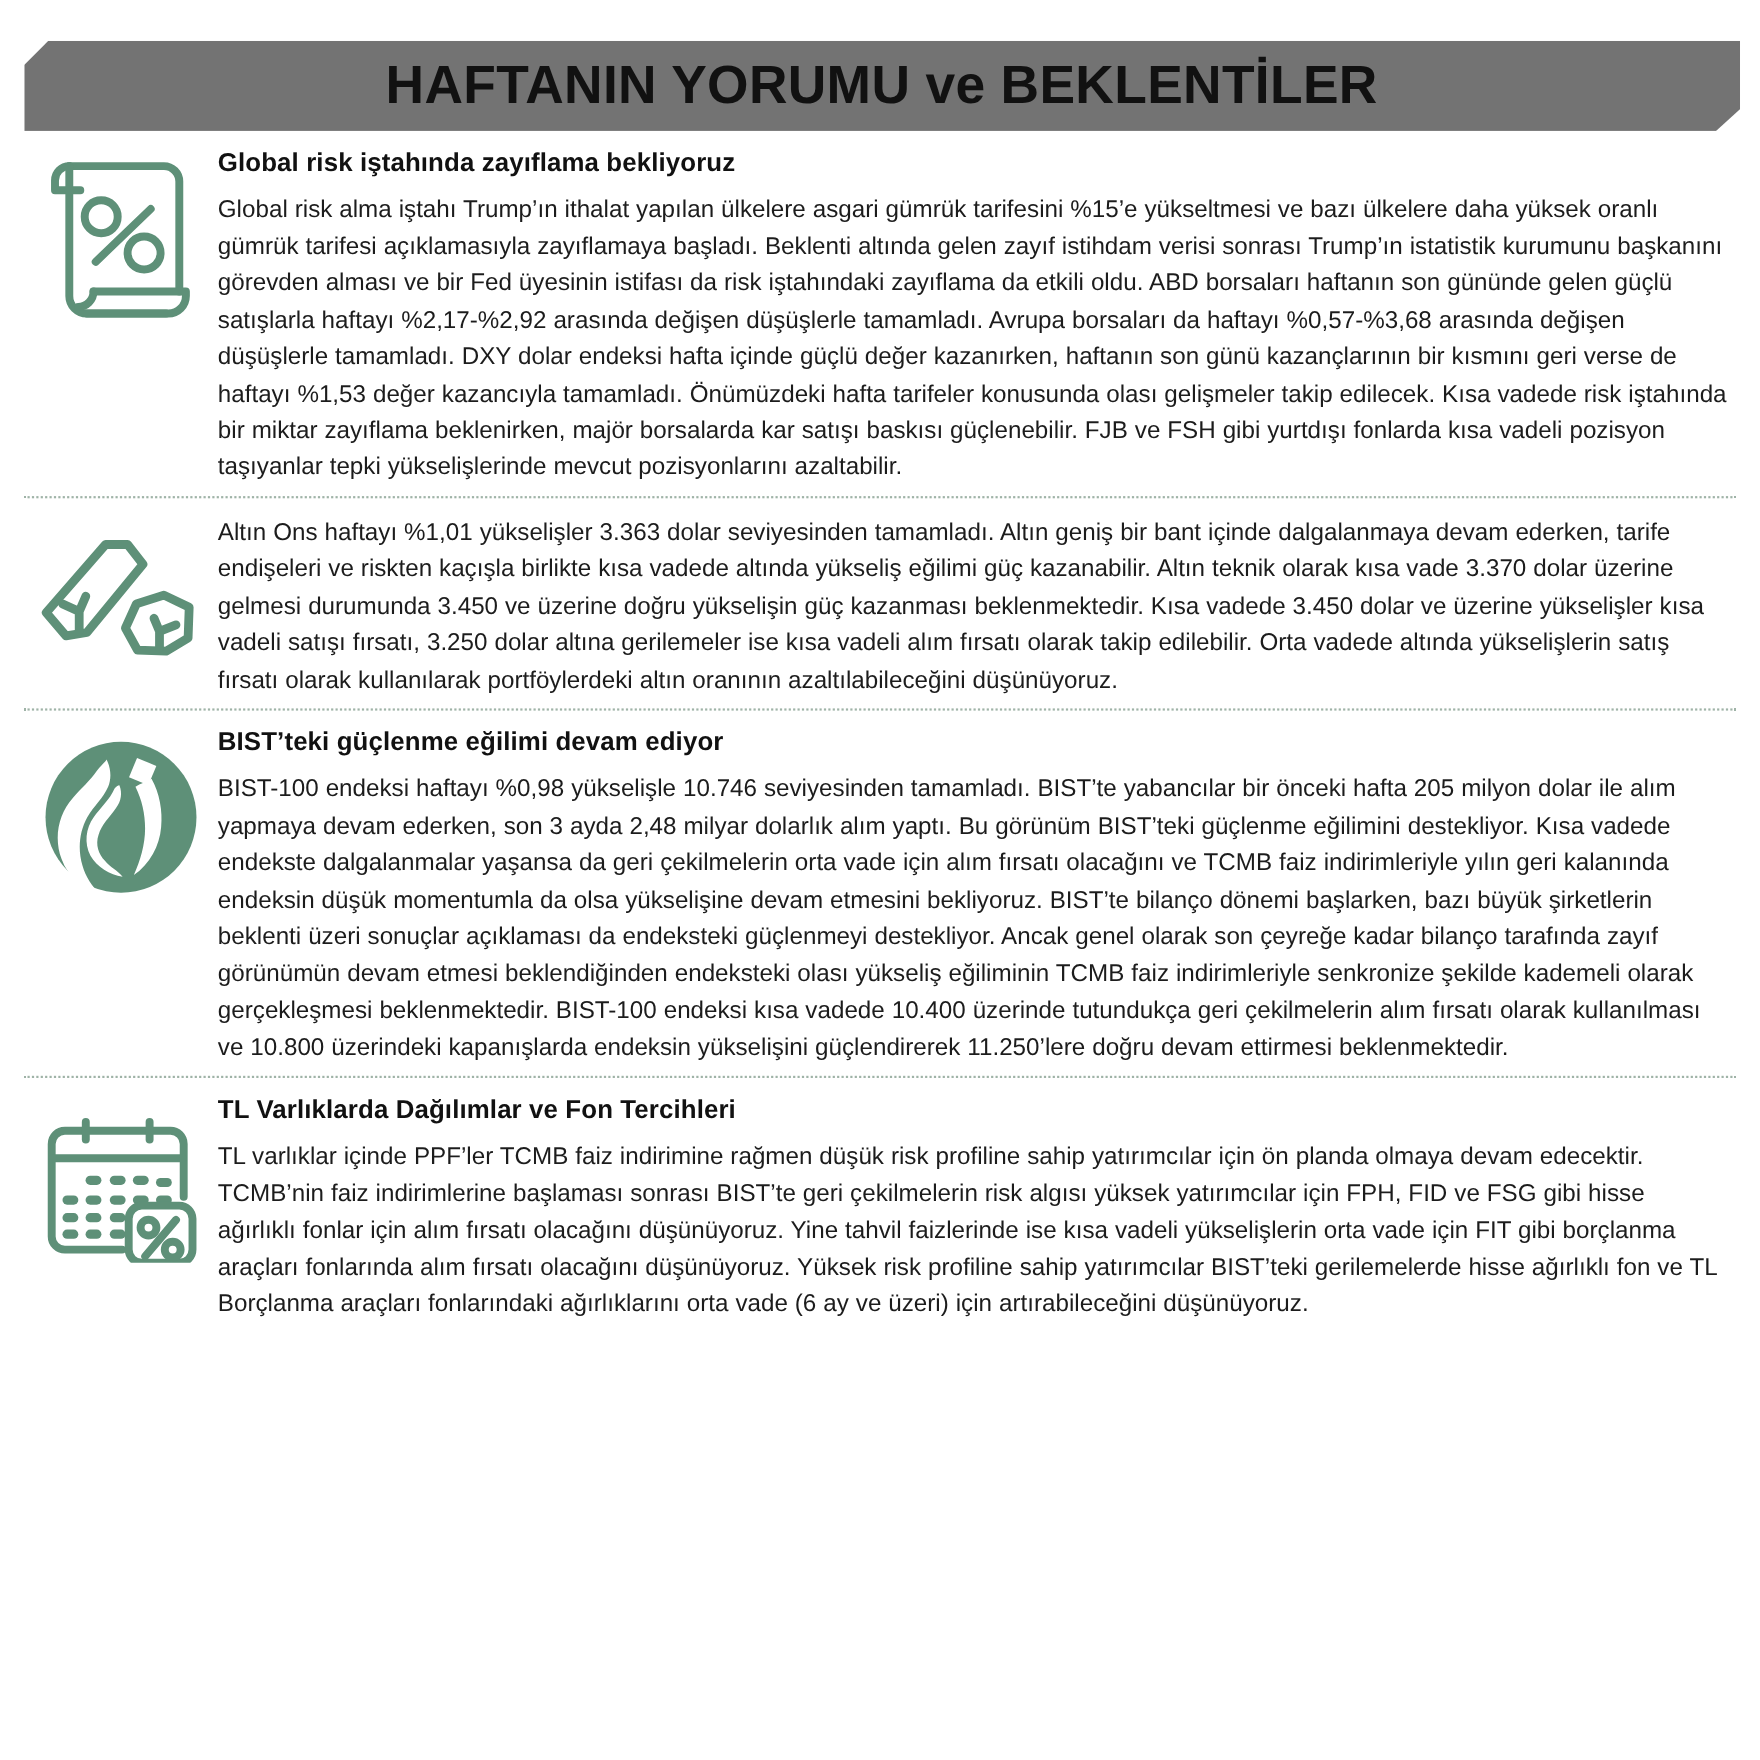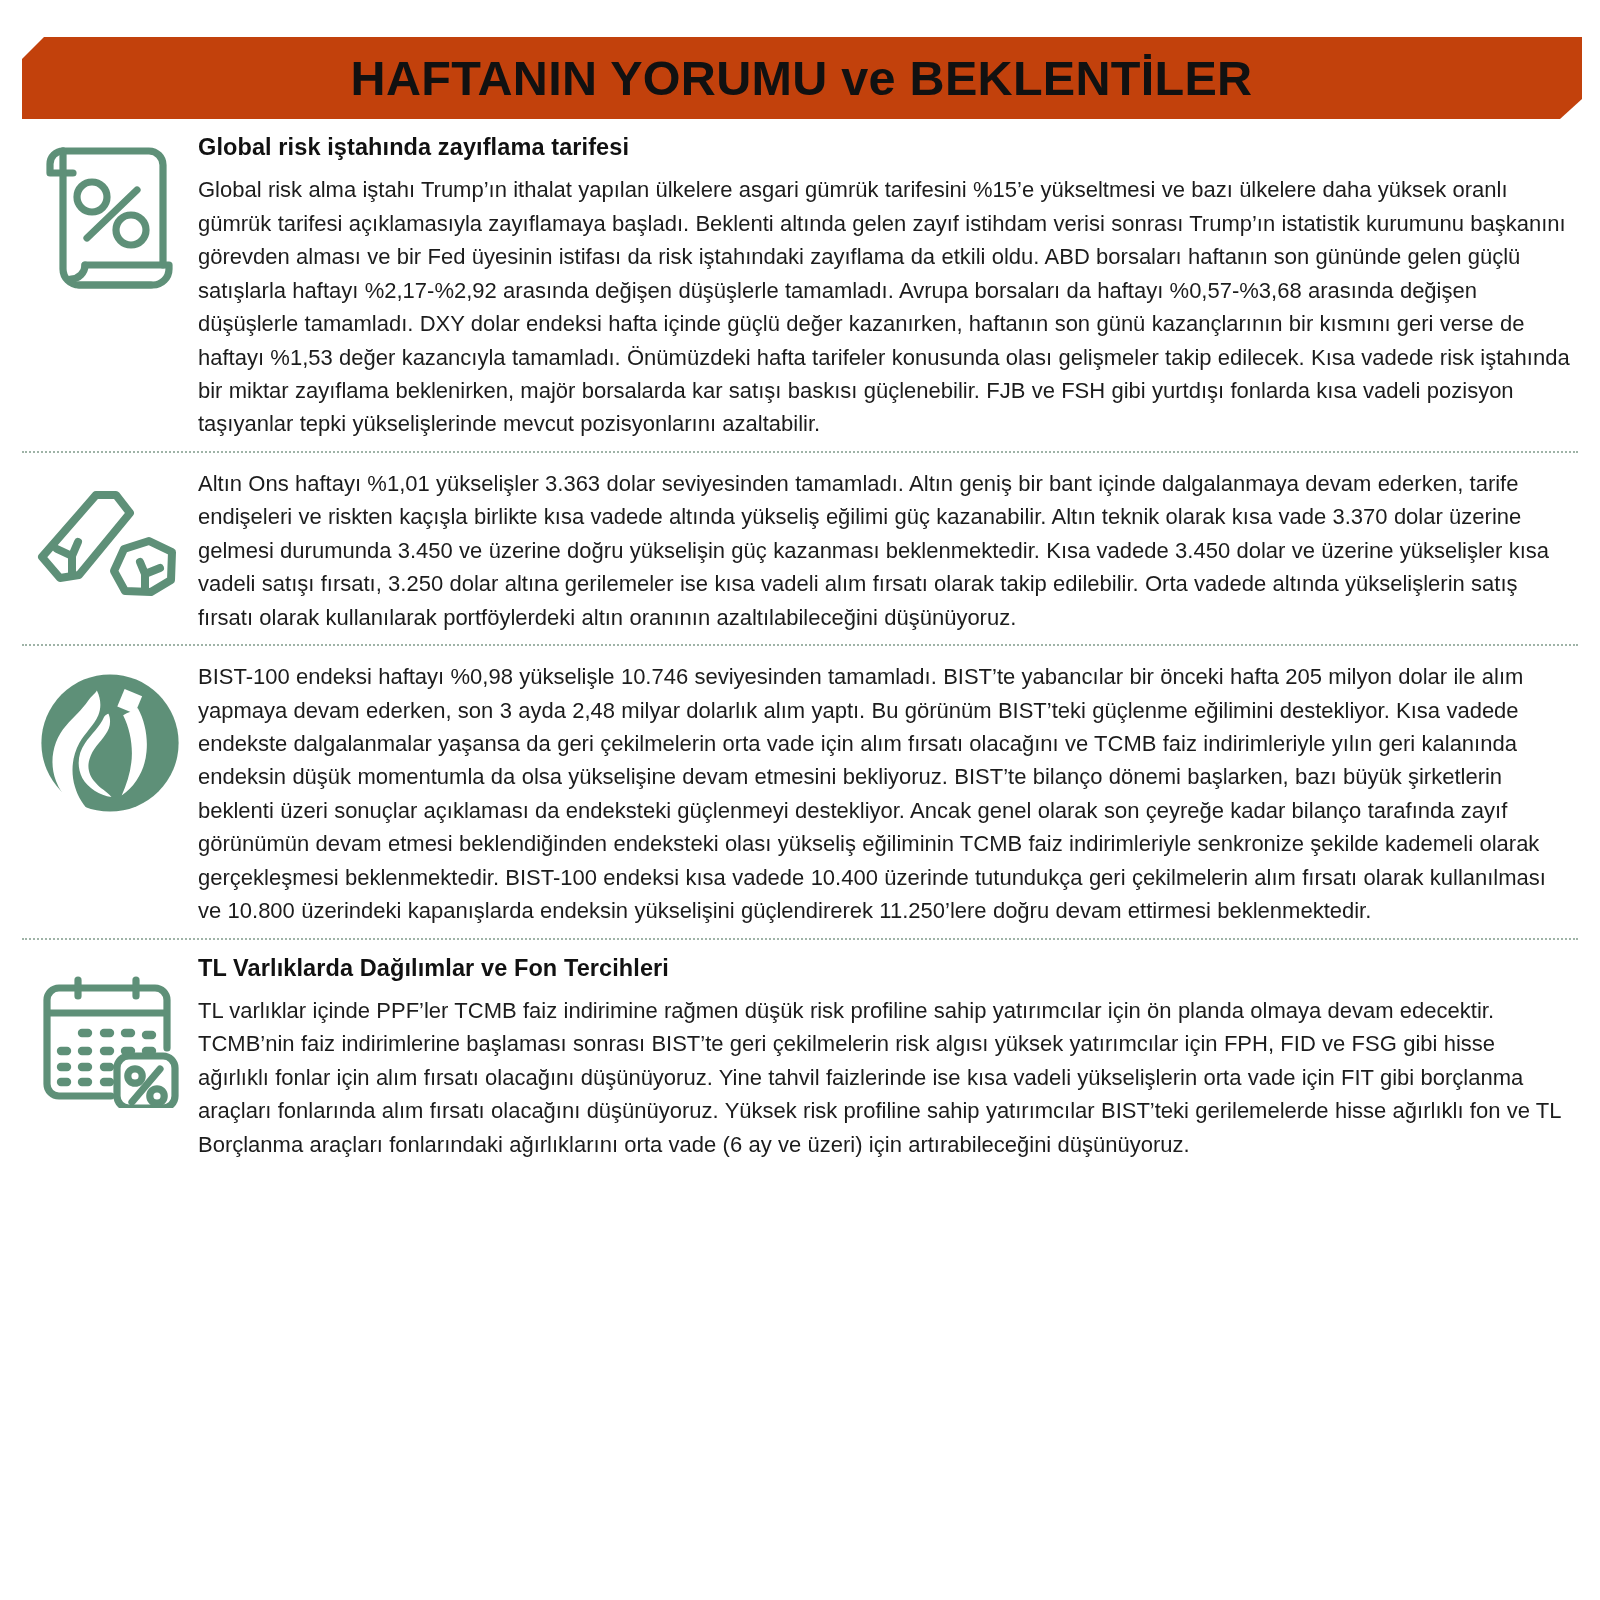--- a/index.html
+++ b/index.html
@@ -21,21 +21,21 @@
     width: 1600px;
     height: 1600px;
     position: relative;
     padding: 0;
   }
 
   
   .banner {
     margin: 37px 18px 0 22px;
     height: 82px;
-    background: #c2410c;
+    background: #737373;
     display: flex;
     align-items: center;
     justify-content: center;
     -webkit-clip-path: polygon(22px 0, 100% 0, 100% calc(100% - 20px), calc(100% - 22px) 100%, 0 100%, 0 22px);
     clip-path: polygon(22px 0, 100% 0, 100% calc(100% - 20px), calc(100% - 22px) 100%, 0 100%, 0 22px);
   }
   .banner-title {
     font-family: "Liberation Sans", "DejaVu Sans", sans-serif;
     font-weight: bold;
     font-size: 49px;
@@ -120,21 +120,21 @@
             <path d="M13 6 V65 a8 8 0 0 0 8 8 H57"></path>
             <path d="M24 63 H66 a0 0 0 0 1 0 0 v2 a8 8 0 0 1 -8 8 H21"></path>
             <path d="M24 63 a7 7 0 0 1 -7 7"></path>
             <circle cx="27.5" cy="29" r="7.5"></circle>
             <circle cx="47" cy="45.5" r="7.5"></circle>
             <line x1="50" y1="25.5" x2="25" y2="49.5"></line>
           </svg>
         </span>
       </div>
       <div class="body-cell">
-        <h2 class="sec-title">Global risk iştahında zayıflama tarifesi</h2>
+        <h2 class="sec-title">Global risk iştahında zayıflama bekliyoruz</h2>
         <p class="sec-text">Global risk alma iştahı Trump’ın ithalat yapılan ülkelere asgari gümrük tarifesini %15’e yükseltmesi ve bazı ülkelere daha yüksek oranlı gümrük tarifesi açıklamasıyla zayıflamaya başladı. Beklenti altında gelen zayıf istihdam verisi sonrası Trump’ın istatistik kurumunu başkanını görevden alması ve bir Fed üyesinin istifası da risk iştahındaki zayıflama da etkili oldu. ABD borsaları haftanın son gününde gelen güçlü satışlarla haftayı %2,17-%2,92 arasında değişen düşüşlerle tamamladı. Avrupa borsaları da haftayı %0,57-%3,68 arasında değişen düşüşlerle tamamladı. DXY dolar endeksi hafta içinde güçlü değer kazanırken, haftanın son günü kazançlarının bir kısmını geri verse de haftayı %1,53 değer kazancıyla tamamladı. Önümüzdeki hafta tarifeler konusunda olası gelişmeler takip edilecek. Kısa vadede risk iştahında bir miktar zayıflama beklenirken, majör borsalarda kar satışı baskısı güçlenebilir. FJB ve FSH gibi yurtdışı fonlarda kısa vadeli pozisyon taşıyanlar tepki yükselişlerinde mevcut pozisyonlarını azaltabilir.</p>
       </div>
     </div>
 
     <hr class="divider">
 
     <div class="section s2">
       <div class="icon-cell">
         <span>
           <svg class="sec-icon" width="150" height="120" viewBox="0 0 75 60" fill="none" stroke="#5e9078" stroke-width="4" stroke-linecap="round" stroke-linejoin="round">
@@ -163,20 +163,21 @@
             <path fill="#ffffff" d="M49 30 c2 5 1 10 -2 14 c-4 6 -9 10 -11 17
                  c-2 6 0 12 4 16 c3 4 8 6 11 10 c-8 -1 -16 -6 -20 -13
                  c-4 -8 -3 -17 2 -24 c4 -6 10 -11 13 -18 c1 -1 2 -2 3 -2 z"></path>
             <path fill="#ffffff" d="M69 26 c5 9 7 20 6 30 c-1 12 -7 23 -17 30
                  c4 -9 7 -19 7 -29 c0 -9 -2 -18 -6 -26 c3 -2 7 -3 10 -5 z"></path>
             <path fill="#ffffff" d="M60 13 l12 5 l-5 12 l-12 -5 z"></path>
           </svg>
         </span>
       </div>
       <div class="body-cell">
+        <h2 class="sec-title">BIST’teki güçlenme eğilimi devam ediyor</h2>
         <p class="sec-text">BIST-100 endeksi haftayı %0,98 yükselişle 10.746 seviyesinden tamamladı. BIST’te yabancılar bir önceki hafta 205 milyon dolar ile alım yapmaya devam ederken, son 3 ayda 2,48 milyar dolarlık alım yaptı. Bu görünüm BIST’teki güçlenme eğilimini destekliyor. Kısa vadede endekste dalgalanmalar yaşansa da geri çekilmelerin orta vade için alım fırsatı olacağını ve TCMB faiz indirimleriyle yılın geri kalanında endeksin düşük momentumla da olsa yükselişine devam etmesini bekliyoruz. BIST’te bilanço dönemi başlarken, bazı büyük şirketlerin beklenti üzeri sonuçlar açıklaması da endeksteki güçlenmeyi destekliyor. Ancak genel olarak son çeyreğe kadar bilanço tarafında zayıf görünümün devam etmesi beklendiğinden endeksteki olası yükseliş eğiliminin TCMB faiz indirimleriyle senkronize şekilde kademeli olarak gerçekleşmesi beklenmektedir. BIST-100 endeksi kısa vadede 10.400 üzerinde tutundukça geri çekilmelerin alım fırsatı olarak kullanılması ve 10.800 üzerindeki kapanışlarda endeksin yükselişini güçlendirerek 11.250’lere doğru devam ettirmesi beklenmektedir.</p>
       </div>
     </div>
 
     <hr class="divider">
 
     <div class="section s4">
       <div class="icon-cell">
         <span>
           <svg class="sec-icon" width="150" height="140" viewBox="0 0 75 70" fill="none" stroke="#5e9078" stroke-width="3.6" stroke-linecap="round" stroke-linejoin="round">

